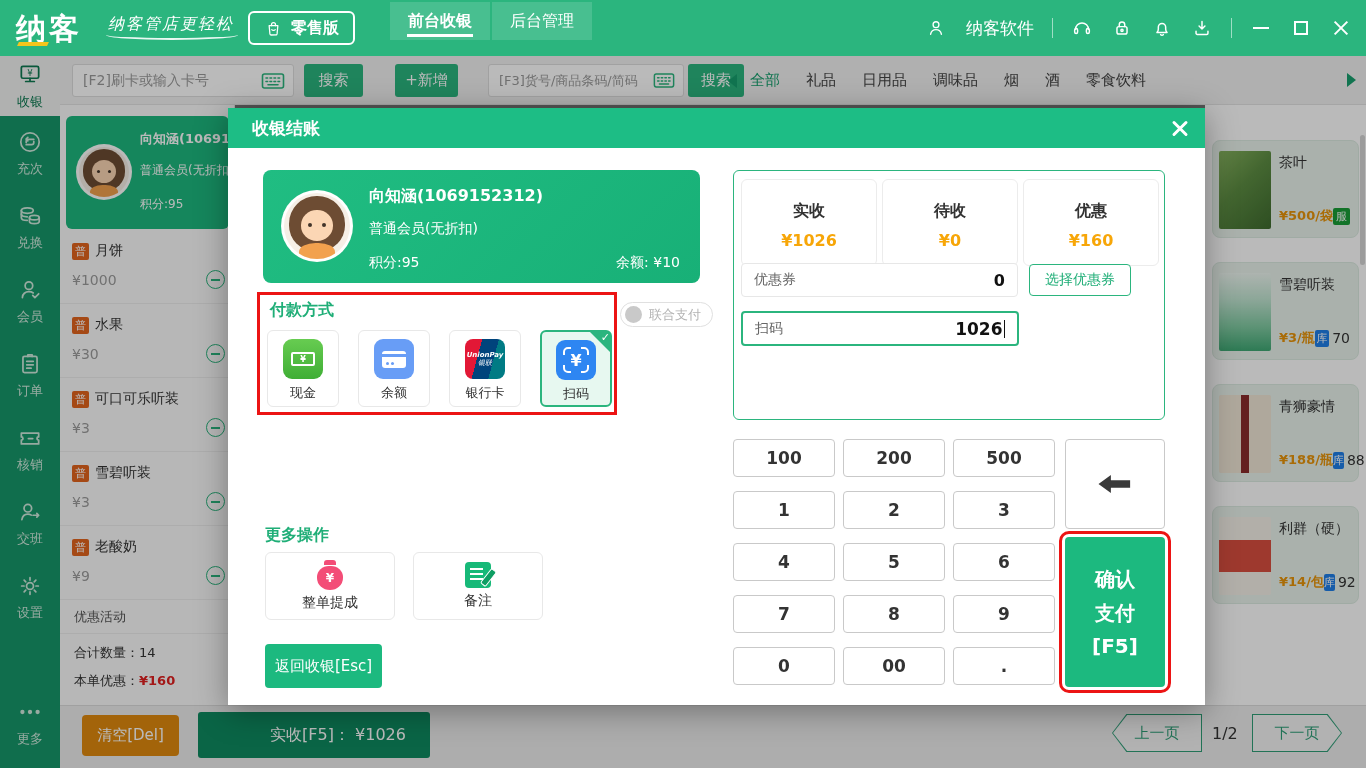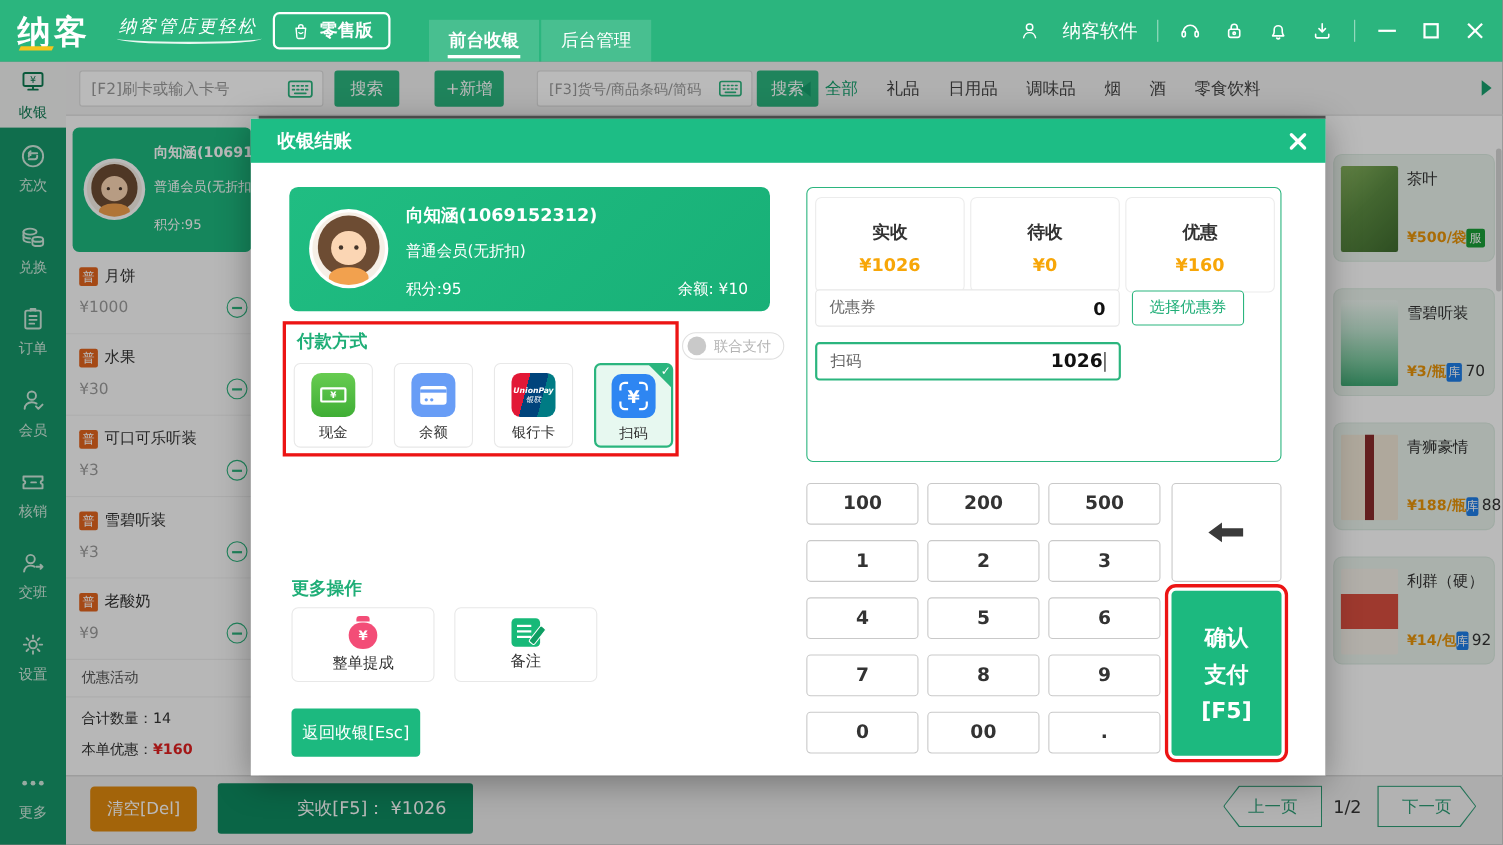--- a/index.html
+++ b/index.html
@@ -7,21 +7,21 @@
   body { font-family:"DejaVu Sans","Liberation Sans",sans-serif; font-size:14px; color:#333; }
   .stage { position:relative; width:1366px; height:768px; background:#737373; overflow:hidden; }
 
   
   .topbar { position:absolute; left:0; top:0; width:1366px; height:56px; background:#2bb57e; z-index:60; }
   .logo { position:absolute; left:16px; top:9px; font-size:30px; font-weight:900; color:#fff; letter-spacing:3px; }
   .logo-accent { position:absolute; left:18px; top:42px; width:30px; height:4px; background:#f5c51c; transform:skewX(-25deg); }
   .slogan { position:absolute; left:108px; top:14px; color:#fff; font-size:16px; font-style:italic; letter-spacing:2px; }
   .slogan-line { position:absolute; left:106px; top:30px; width:132px; height:10px; border-bottom:2px solid rgba(255,255,255,.9); border-radius:50%; }
   .edition-btn { position:absolute; left:248px; top:11px; height:34px; padding:0 14px; border:2px solid #fff; border-radius:6px; display:flex; align-items:center; gap:8px; color:#fff; font-size:16px; font-weight:700; cursor:pointer;justify-content:space-between; }
-  .tab { position:absolute; top:18px; width:100px; height:38px; background:rgba(255,255,255,.14); color:#fff; font-size:16px; display:flex; align-items:center; justify-content:center; cursor:pointer; }
+  .tab { position:absolute; top:2px; width:100px; height:38px; background:rgba(255,255,255,.14); color:#fff; font-size:16px; display:flex; align-items:center; justify-content:center; cursor:pointer; }
   .tab.active { font-weight:700; }
   .tab.active::after { content:""; position:absolute; bottom:3px; left:17px; width:66px; height:3px; background:#fff; }
   .tb-right { position:absolute; right:14px; top:0; height:56px; display:flex; align-items:center; gap:18px; color:#fff; }
   .tb-right .sep { width:1px; height:20px; background:rgba(255,255,255,.55); }
   .tb-ico { width:22px; height:22px; display:flex; align-items:center; justify-content:center; cursor:pointer; }
   .win-min { width:16px; height:2px; background:#fff; }
   .win-max { width:14px; height:14px; border:2px solid #fff; }
   .win-x { position:relative; width:16px; height:16px; }
   .win-x i, .mx i { position:absolute; left:-1px; top:7px; width:18px; height:2px; background:#fff; }
   .win-x i:first-child { transform:rotate(45deg); }
@@ -306,33 +306,33 @@
           <ellipse cx="9.5" cy="7" rx="5.5" ry="2.5"></ellipse>
           <path d="M4 7v6.5C4 14.9 6.5 16 9.5 16"></path>
           <path d="M4 10.2c0 1.4 2.5 2.5 5.5 2.5"></path>
           <ellipse cx="16" cy="13.5" rx="4.5" ry="2"></ellipse>
           <path d="M11.5 13.5v3.6c0 1.1 2 2 4.5 2s4.5-.9 4.5-2v-3.6"></path>
         </svg>
       <span>兑换</span>
     </div>
     <div class="sb-item">
       <svg class="ln" viewBox="0 0 24 24">
+          <circle cx="11" cy="8" r="3.5"></circle>
+          <path d="M5 19c0-3.3 2.7-5.5 6-5.5 1.5 0 2.9.4 4 1.2"></path>
+          <path d="M14.5 17l2 2 3.5-3.5"></path>
+        </svg>
+      <span>会员</span>
+    </div>
+    <div class="sb-item">
+      <svg class="ln" viewBox="0 0 24 24">
           <rect x="5.5" y="5" width="13" height="15" rx="1.5"></rect>
           <path d="M9 9.5h6M9 12.7h6M9 15.9h4"></path>
           <path d="M10 5V3.6h4V5"></path>
         </svg>
       <span>订单</span>
-    </div>
-    <div class="sb-item">
-      <svg class="ln" viewBox="0 0 24 24">
-          <circle cx="11" cy="8" r="3.5"></circle>
-          <path d="M5 19c0-3.3 2.7-5.5 6-5.5 1.5 0 2.9.4 4 1.2"></path>
-          <path d="M14.5 17l2 2 3.5-3.5"></path>
-        </svg>
-      <span>会员</span>
     </div>
     <div class="sb-item">
       <svg class="ln" viewBox="0 0 24 24">
           <path d="M4 7.5h16V11a1.5 1.5 0 0 0 0 3v3.5H4V14a1.5 1.5 0 0 0 0-3z"></path>
           <path d="M10.5 12.5h4"></path>
         </svg>
       <span>核销</span>
     </div>
     <div class="sb-item">
       <svg class="ln" viewBox="0 0 24 24">

